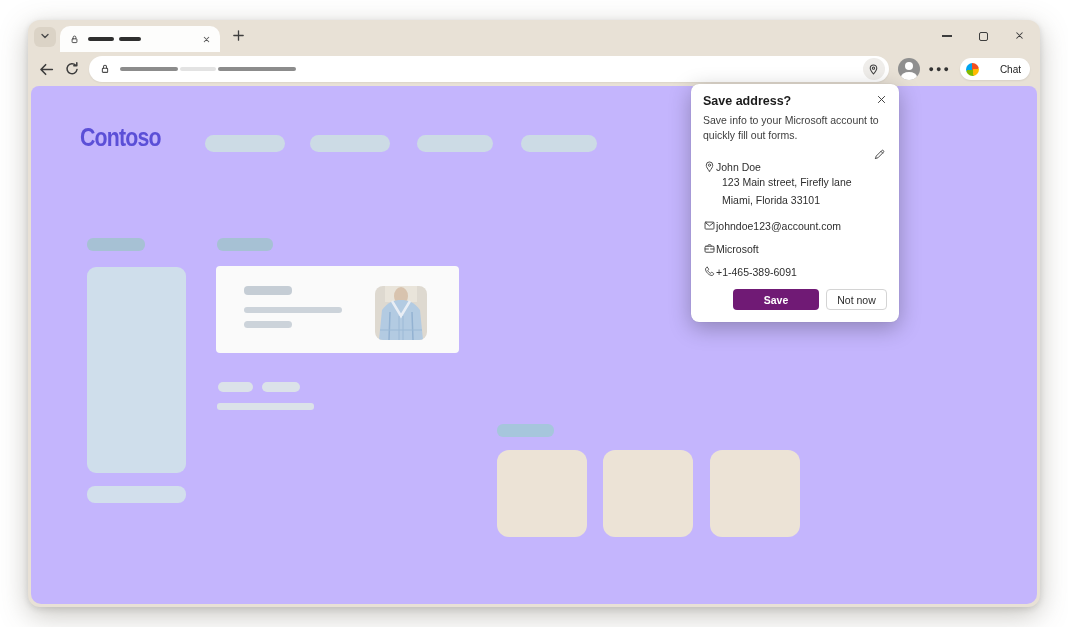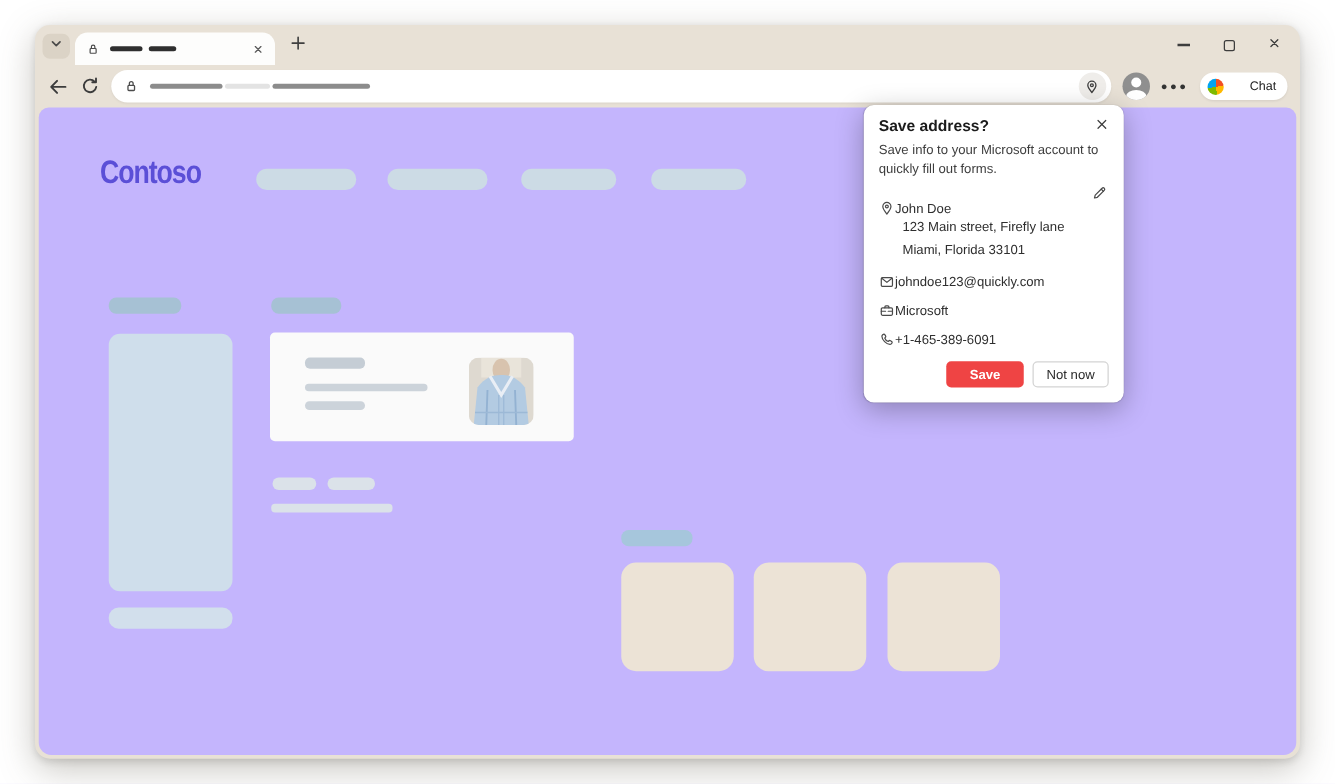--- a/index.html
+++ b/index.html
@@ -96,21 +96,21 @@
   .prow { display:flex; align-items:flex-end; gap:0; height:18px; color:#2e2e2e; }
   .prow .ricon { color:#4a4a4a; display:flex; flex:0 0 13px; }
   .ptext { font-size:10.5px; color:#2e2e2e; }
   .name-row { margin-top:13px; }
   .addr-line { padding-left:19px; height:18px; display:flex; align-items:center; }
   .row-gap { margin-top:5px; }
   .edit-btn { position:absolute; right:13px; top:64px; color:#4a4a4a; display:flex; cursor:pointer; }
   .btn-row { margin-top:11px; display:flex; justify-content:flex-end; gap:7px; }
   .btn { height:21px; font-size:10.5px; border-radius:4px; display:flex; align-items:center;
          justify-content:center; cursor:pointer; }
-  .btn-save { width:62px; background:#ef4444; color:#ffffff; font-weight:bold; }
+  .btn-save { width:86px; background:#701a75; color:#ffffff; font-weight:bold; }
   .btn-notnow { width:61px; background:#ffffff; color:#2b2b2b; border:1px solid #d4d4d4; }
 </style>
 </head>
 <body>
 
 <div class="window">
 
   <div class="tabstrip">
     <div class="tab-search-btn">
       <span>
@@ -277,21 +277,21 @@
       <span class="ptext">Miami, Florida 33101</span>
     </div>
 
   <div class="prow row-gap">
     <span class="ricon">
       <svg width="13" height="13" viewBox="0 0 16 16" fill="none" stroke="currentColor" stroke-width="1.2" stroke-linecap="round" stroke-linejoin="round">
           <rect x="2.5" y="3.8" width="11" height="8.6" rx="1"></rect>
           <path d="M3 4.5 l5 4 5-4"></path>
         </svg>
     </span>
-    <span class="ptext">johndoe123@quickly.com</span>
+    <span class="ptext">johndoe123@account.com</span>
   </div>
   <div class="prow row-gap">
     <span class="ricon">
       <svg width="13" height="13" viewBox="0 0 16 16" fill="none" stroke="currentColor" stroke-width="1.2" stroke-linecap="round" stroke-linejoin="round">
           <rect x="2.5" y="5.2" width="11" height="7.4" rx="1.2"></rect>
           <path d="M6 5.2 V4.4 a1 1 0 0 1 1-1 h2 a1 1 0 0 1 1 1 v.8"></path>
           <path d="M2.5 8.6 h4.2 M9.3 8.6 h4.2"></path>
         </svg>
     </span>
     <span class="ptext">Microsoft</span>

